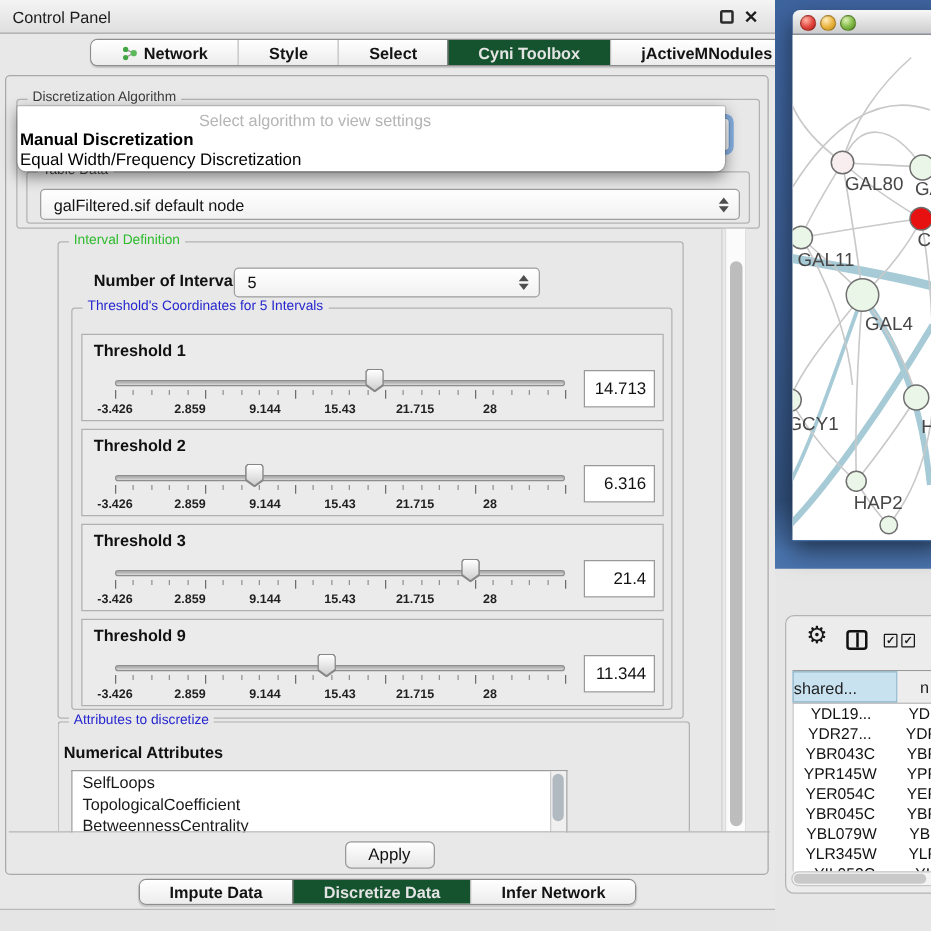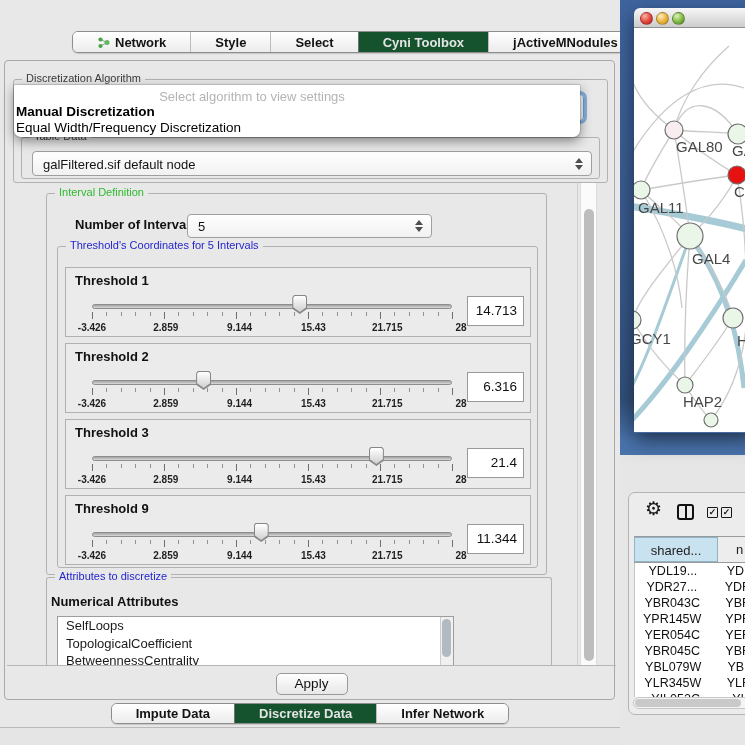--- a/index.html
+++ b/index.html
@@ -70,21 +70,21 @@
   .track{position:absolute;left:0;top:9px;width:360px;height:5px;border-radius:3px;
     background:linear-gradient(#a2a2a2,#dadada);border:1px solid #8d8d8d;}
   .handle{position:absolute;top:0;width:15px;height:19px;background:#878787;
     clip-path:polygon(50% 100%,0 72%,0 12%,12% 0,88% 0,100% 12%,100% 72%);}
   .handle::after{content:"";position:absolute;left:1px;top:1px;right:1px;bottom:2px;
     clip-path:polygon(50% 100%,0 70%,0 10%,12% 0,88% 0,100% 10%,100% 70%);
     background:linear-gradient(#ffffff,#cfcfcf);}
   .ticks{position:absolute;left:0;top:17px;width:360px;height:8px;}
   .tick{position:absolute;top:0;width:1px;height:4px;background:#919191;}
   .tick.major{height:7px;background:#6e6e6e;}
-  .ticklabels{position:absolute;left:0;top:27px;width:369px;height:12px;padding-left:20px;}
+  .ticklabels{position:absolute;left:0;top:27px;width:300px;height:12px;padding-left:20px;}
   .ticklbl{position:absolute;transform:translateX(-50%);font-size:10px;font-weight:bold;color:#1f1f1f;white-space:nowrap;}
   .valuebox{position:absolute;left:401px;top:28px;width:57px;height:30px;background:#fff;
     border:1px solid #999;font-size:13.5px;line-height:28px;text-align:right;padding-right:6px;color:#111;}
 
   .attr-group{left:41px;top:516px;width:506px;height:88px;border-bottom:none;border-radius:3px 3px 0 0;}
   .attr-title{position:absolute;left:4px;top:16px;font-size:13px;font-weight:bold;color:#111;}
   .attr-list{position:absolute;left:10px;top:38px;width:397px;height:50px;background:#fff;
     border:1px solid #9d9d9d;border-bottom:none;overflow:hidden;}
   .attr-item{padding-left:8px;font-size:13px;line-height:17.5px;color:#1a1a1a;white-space:nowrap;}
   .attr-scroll{position:absolute;right:0;top:0;bottom:0;width:13px;background:#f0f0f0;border-left:1px solid #ccc;}
@@ -122,34 +122,39 @@
   .gear-ic{position:absolute;left:16px;top:6px;font-size:19px;color:#161616;line-height:20px;}
   .split-ic{position:absolute;left:48px;top:11px;width:17px;height:16px;border:2px solid #111;border-radius:3px;}
   .split-ic::after{content:"";position:absolute;left:5.5px;top:0;bottom:0;width:2px;background:#111;}
   .cb{position:absolute;top:14px;width:11px;height:11px;border:1.5px solid #161616;border-radius:1px;font-size:9px;
     line-height:9px;text-align:center;color:#161616;font-weight:bold;}
   .cb.c1{left:78px;} .cb.c2{left:92px;}
 
   .tbl{position:absolute;left:5px;top:43px;width:124px;}
   .thead{display:flex;height:27px;border-top:1px solid #9a9a9a;border-bottom:1px solid #9a9a9a;}
   .hc1{width:84px;background:#c8e2f0;border:1px solid #8fb4c8;font-size:13px;color:#222;
-    text-align:center;line-height:25px;white-space:nowrap;overflow:hidden;}
+    text-align:left;line-height:25px;white-space:nowrap;overflow:hidden;}
   .hc2{flex:1;background:#ededed;font-size:13px;color:#222;padding-left:18px;line-height:25px;white-space:nowrap;}
   .tbody{background:#fff;height:134px;overflow:hidden;border-left:1px solid #c4c4c4;}
   .trow{display:flex;height:16px;}
   .tc1{width:84px;font-size:12.5px;color:#111;text-align:center;line-height:16px;white-space:nowrap;overflow:hidden;}
   .tc2{flex:1;font-size:12.5px;color:#111;padding-left:16px;line-height:16px;white-space:nowrap;}
   .hscroll{position:absolute;left:4px;top:204px;width:124px;height:12px;background:#f4f4f4;
     border:1px solid #c6c6c6;border-radius:6px;}
   .hthumb{position:absolute;left:1px;top:1px;width:106px;height:8px;background:#c9c9c9;border-radius:4px;}
 </style>
 </head>
 <body>
 
 <div class="control-panel">
+  <div class="cp-titlebar">
+    <span class="cp-title">Control Panel</span>
+    <span class="float-btn"></span>
+    <span class="close-btn">✕</span>
+  </div>
 
   <div class="cp-tabbar" id="top-tabs">
       <div class="seg">
         <span class="net-ic">
           <svg width="13" height="13" viewBox="0 0 13 13">
             <path d="M3.5 3.5 L10 6.5 M3.5 10 L10 6.5" stroke="#9a9a9a" stroke-width="1"></path>
             <circle cx="3.5" cy="3.5" r="2.1" fill="#44a544"></circle>
             <circle cx="3.5" cy="10" r="2.1" fill="#44a544"></circle>
             <circle cx="10" cy="6.5" r="2.5" fill="#5cba5c"></circle>
           </svg>

